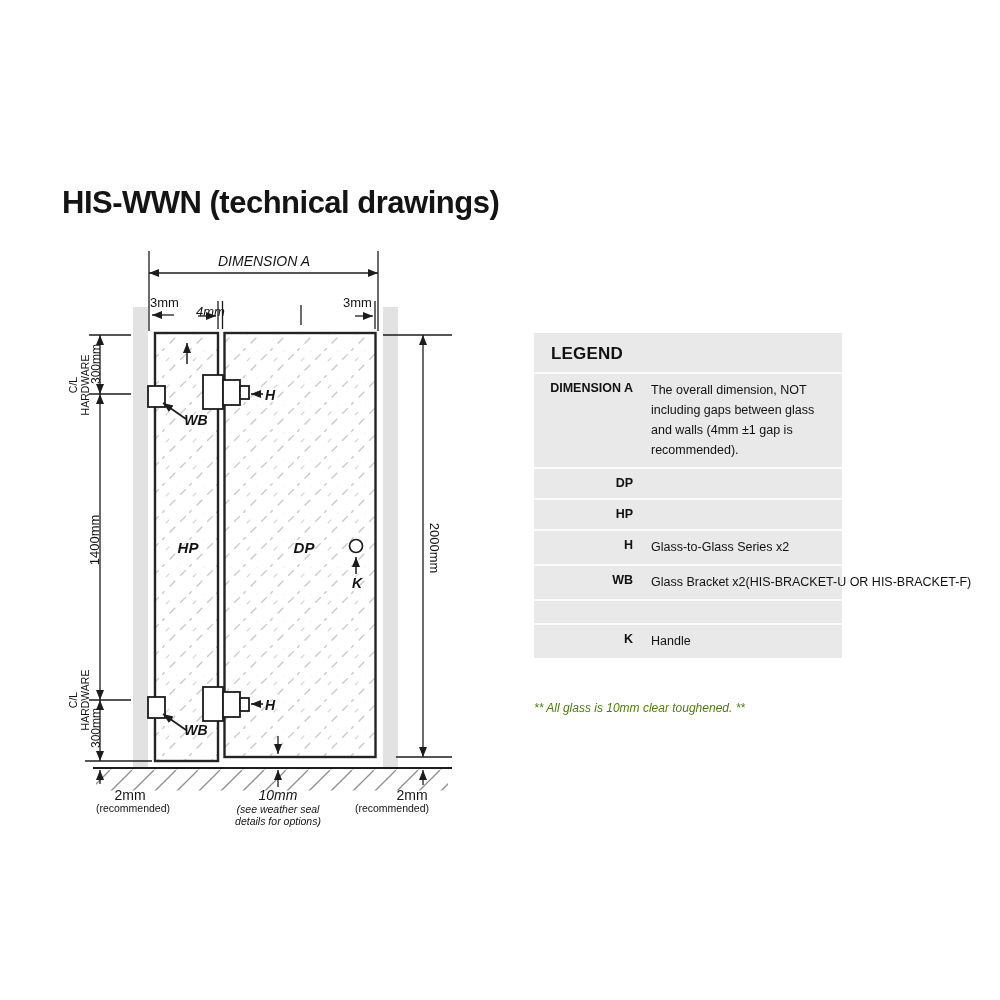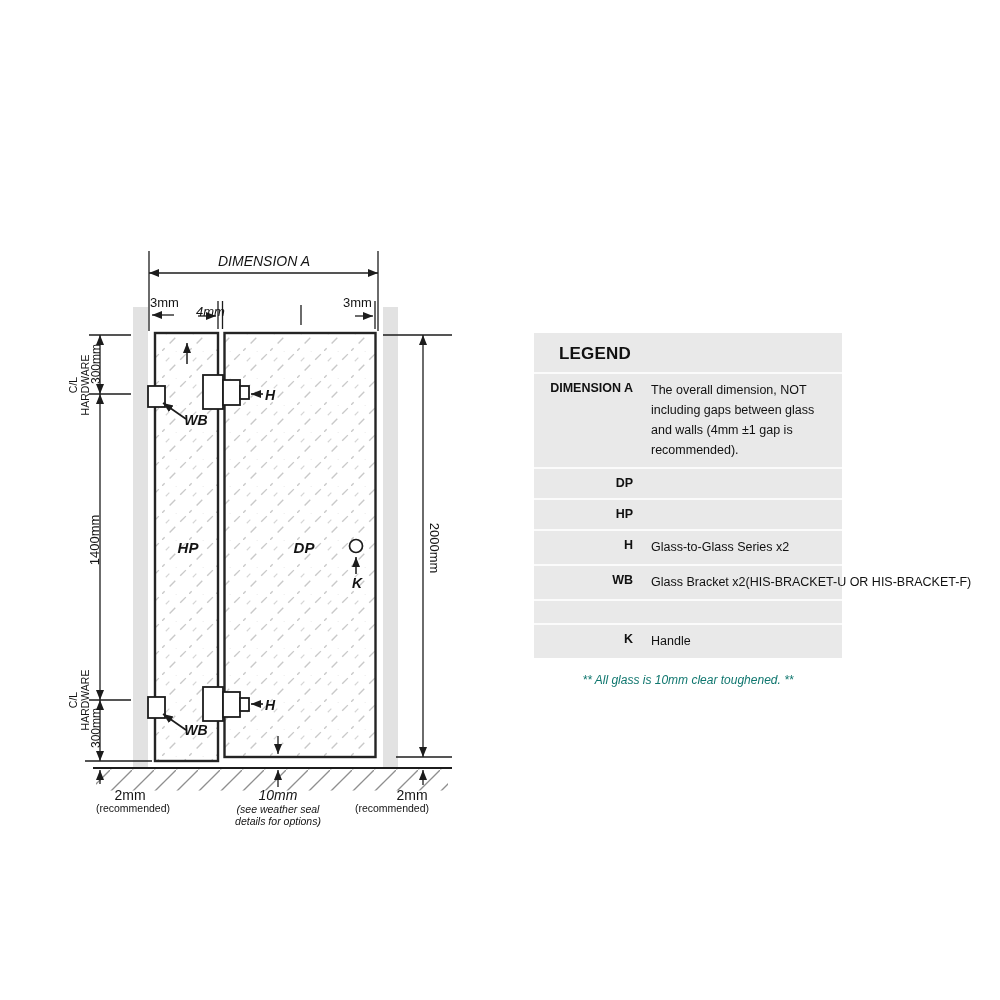--- a/index.html
+++ b/index.html
@@ -12,35 +12,36 @@
   .rot-ccw{transform:translate(-50%,-50%) rotate(-90deg);text-align:center;line-height:1.1;}
   .rot-cw{transform:translate(-50%,-50%) rotate(90deg);}
   .ital{font-style:italic;}
   .bold{font-weight:bold;}
   .title{font-size:31px;font-weight:bold;letter-spacing:-0.5px;}
   .dim{font-size:13px;}
   .dimsm{font-size:10.5px;}
   .tag{font-size:15px;font-weight:bold;font-style:italic;}
   
   .legend{position:absolute;left:534px;top:333px;width:308px;background:#e9e9e9;}
-  .legend-header{font-size:17px;font-weight:bold;padding:11px 0 8px 17px;letter-spacing:0.2px;margin-left:8px;}
+  .legend-header{font-size:17px;font-weight:bold;padding:11px 0 8px 17px;letter-spacing:0.2px;}
   .legend-row{display:flex;border-top:2px solid #fbfbfb;padding:6px 0 7px 0;}
   .legend-row .term{flex:0 0 99px;text-align:right;padding-right:18px;
                     font-size:12.5px;font-weight:bold;line-height:16px;}
   .legend-row .def{width:191px;font-size:12.5px;line-height:20px;white-space:pre-line;}
   .legend-row .def.nowrap{white-space:nowrap;overflow:visible;}
   .legend-row.empty-row{min-height:9px;}
-  .footnote{position:absolute;left:534px;top:673px;width:308px;text-align:center;
-            font-size:12px;font-style:italic;color:#0f766e;}
+  .footnote{position:absolute;left:534px;top:701px;width:308px;
+            font-size:12px;font-style:italic;color:#4d7c0f;}
 </style>
 </head>
 <body>
 
 <div id="page">
 
+  <div class="lbl title" style="left:62px;top:185px;">HIS-WWN (technical drawings)</div>
 
   <svg width="1000" height="1000" viewBox="0 0 1000 1000">
     <defs>
       <marker id="ar" markerUnits="userSpaceOnUse" markerWidth="12" markerHeight="10" refX="10" refY="4" orient="auto-start-reverse">
         <path d="M0,0 L10,4 L0,8 Z" fill="#1c1c1c"></path>
       </marker>
       <pattern id="glassHatch" width="27" height="27" patternUnits="userSpaceOnUse">
         <line x1="-3" y1="30" x2="30" y2="-3" stroke="#c9c9c9" stroke-width="1.4" stroke-dasharray="8 7"></line>
         <line x1="-16" y1="30" x2="17" y2="-3" stroke="#d6d6d6" stroke-width="1.2" stroke-dasharray="5 9"></line>
       </pattern>

